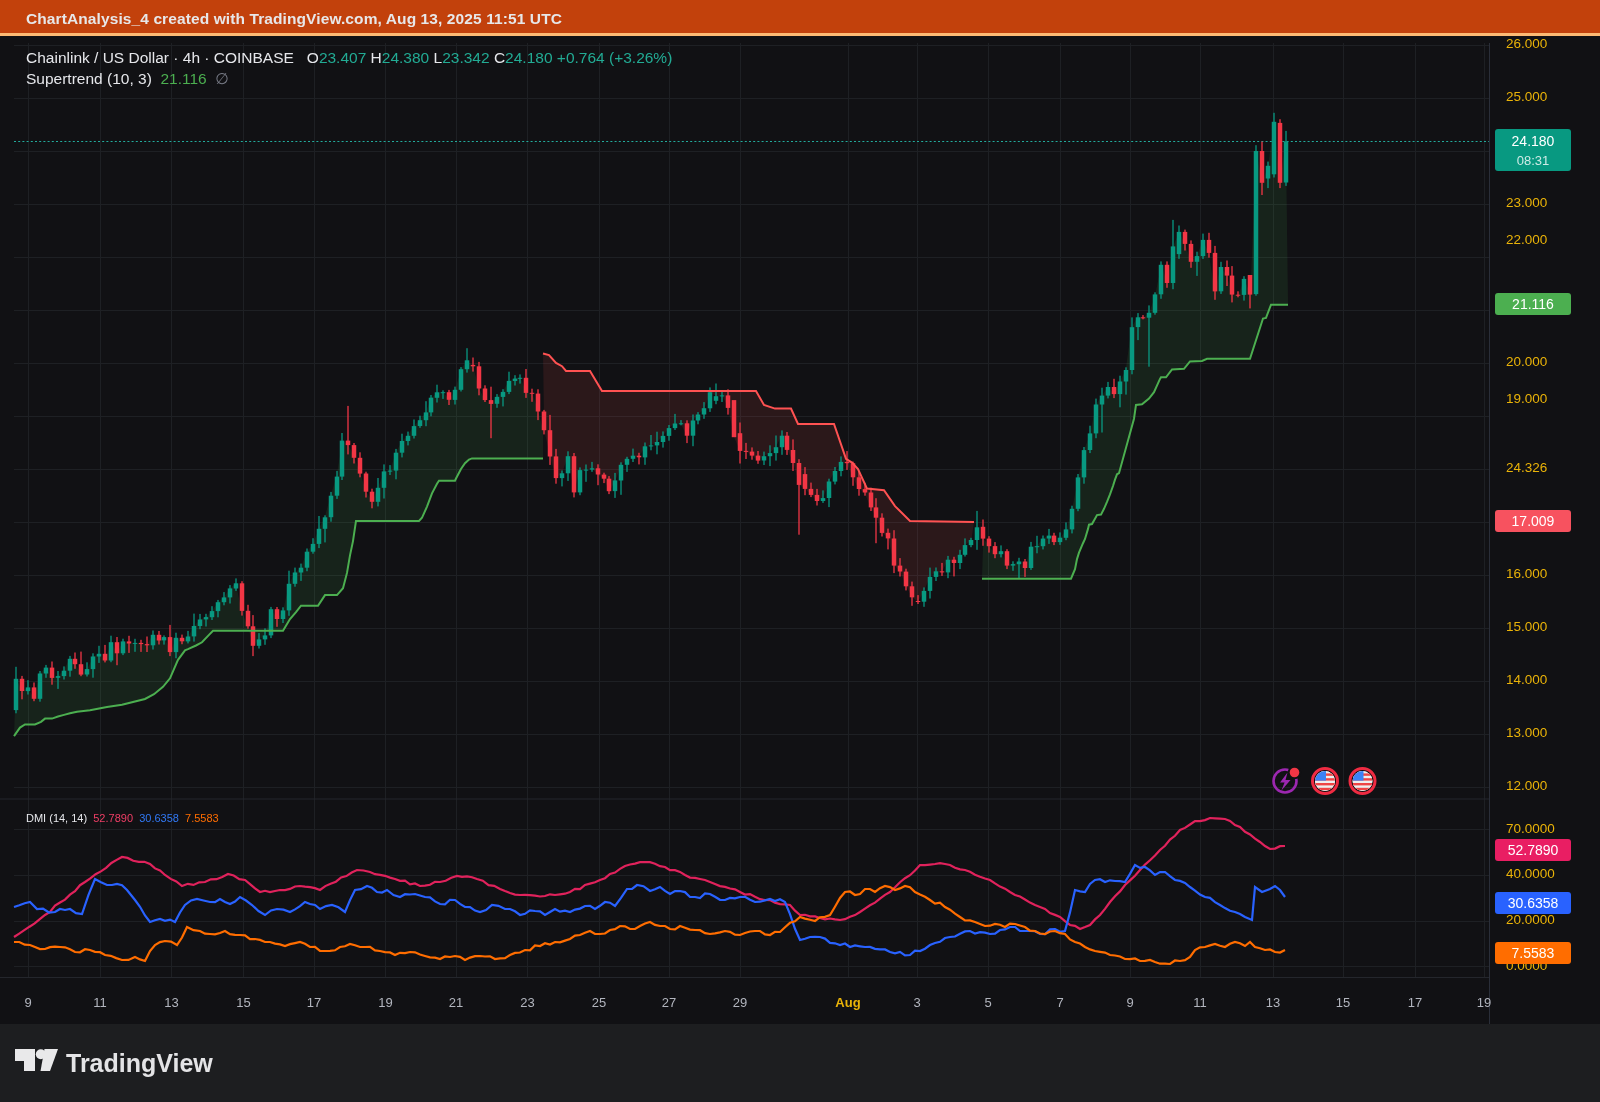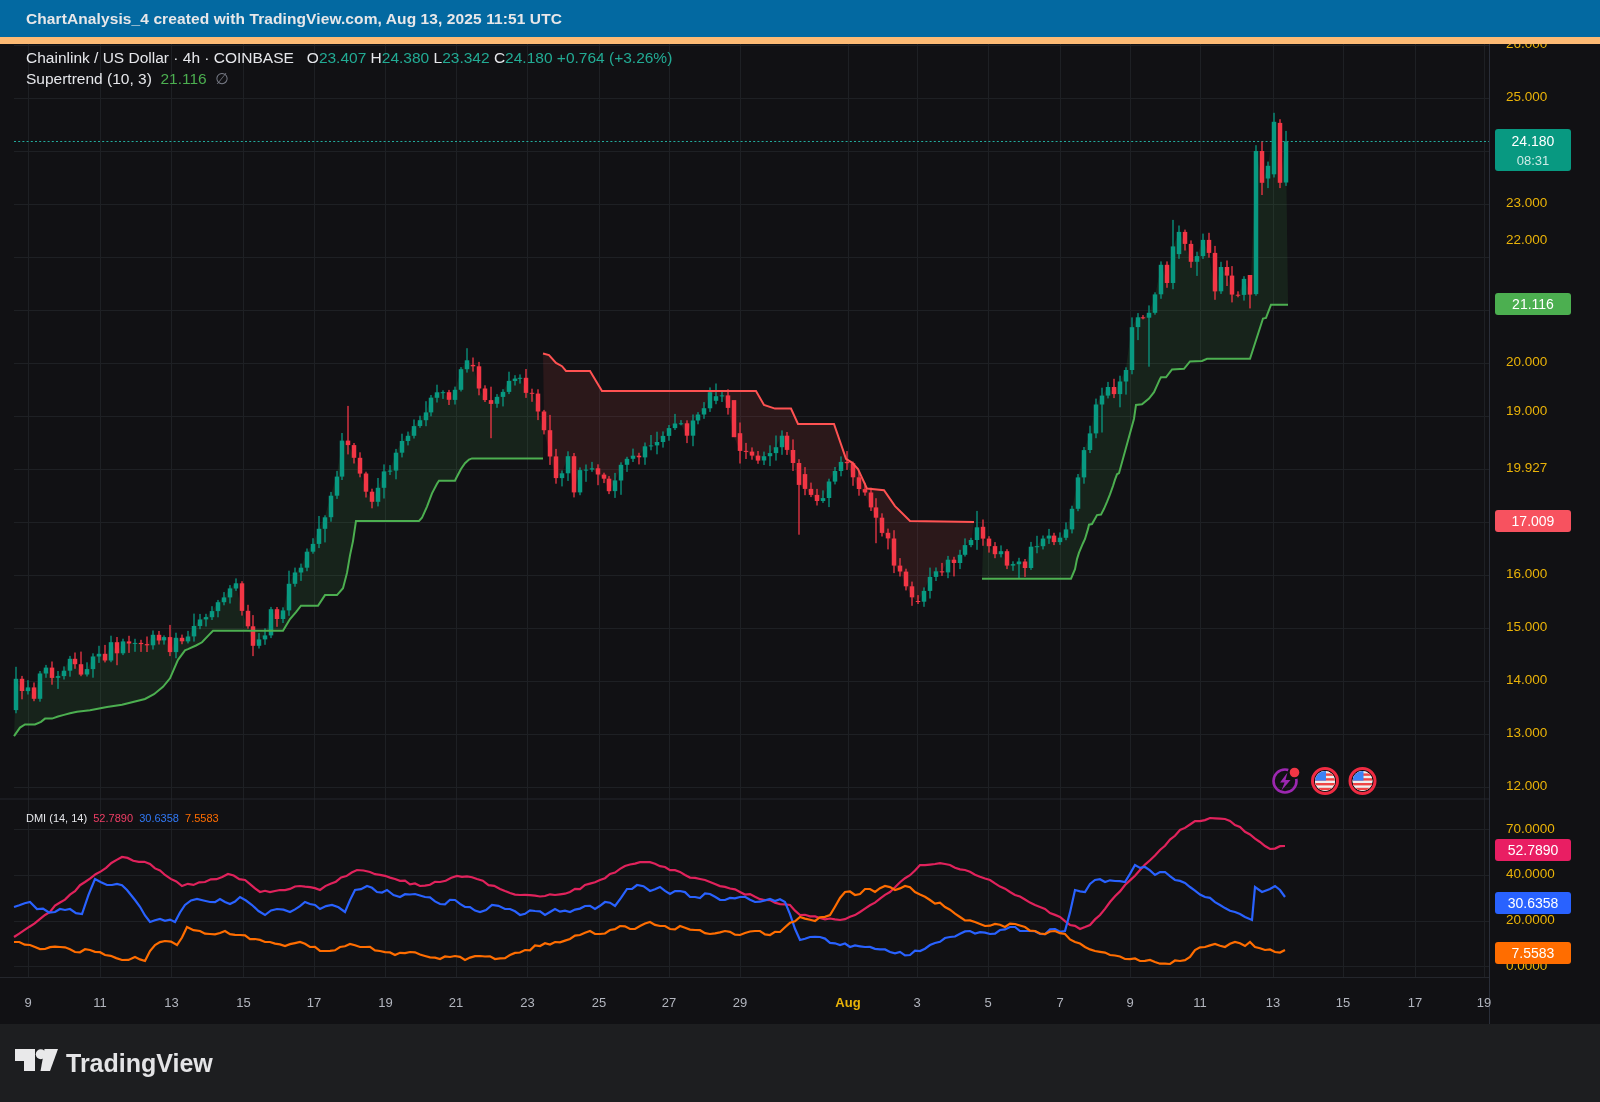--- a/index.html
+++ b/index.html
@@ -1,15 +1,15 @@
 <!DOCTYPE html>
 <html><head><meta charset="utf-8"><style>
 *{margin:0;padding:0;box-sizing:border-box}
 body{width:1600px;height:1102px;background:#111114;font-family:"Liberation Sans",sans-serif;overflow:hidden;position:relative}
-.top{position:absolute;left:0;top:0;width:1600px;height:44px;background:#0369a1;border-bottom:7px solid #fdba74}
+.top{position:absolute;left:0;top:0;width:1600px;height:36px;background:#c2410c;border-bottom:3px solid #fdba74}
 .top .t{position:absolute;left:26px;top:10px;font-size:15.5px;font-weight:bold;color:#e7e7e9;letter-spacing:0.1px}
 .bot{position:absolute;left:0;top:1024px;width:1600px;height:78px;background:#1d1e20}
 .axr{position:absolute;left:1489px;top:43px;width:110px;height:981px;border-left:1px solid #2a2e39;background:#111114}
 .axl{position:absolute;left:1506px;font-size:13.5px;color:#eab308}
 .tl{position:absolute;top:995px;width:40px;text-align:center;font-size:13px;color:#b2b5be}
 .tl.b{color:#eab308;font-weight:bold}
 .leg1{position:absolute;left:26px;top:49px;font-size:15.5px;color:#e6e7eb}
 .leg1 .v{color:#22ab94}
 .leg2{position:absolute;left:26px;top:70px;font-size:15.5px;color:#e6e7eb}
 .leg2 .g{color:#4caf50} .leg2 .m{color:#787b86}
@@ -533,22 +533,22 @@
     <polyline points="14.0,942.0 19.3,942.0 24.7,944.7 30.0,945.0 35.0,947.1 40.0,949.1 45.0,949.0 50.0,947.1 55.0,946.6 60.0,947.0 65.0,947.3 70.0,949.2 75.0,952.0 80.0,952.3 85.0,949.2 90.0,950.0 95.0,951.8 100.0,952.2 105.0,955.0 110.7,955.8 116.3,958.1 122.0,960.0 128.5,959.9 135.0,957.0 140.0,959.4 145.0,961.0 150.0,951.1 155.0,945.0 160.0,942.1 165.0,941.0 171.0,941.6 177.0,945.0 182.0,937.5 187.0,927.0 193.5,930.2 200.0,931.0 205.0,933.7 210.0,934.0 215.0,934.3 220.0,933.0 225.0,931.0 230.0,934.1 235.0,934.8 240.0,935.0 245.0,935.4 250.0,939.1 255.0,939.0 260.0,939.9 265.0,942.0 270.0,942.0 275.0,943.6 280.0,944.4 285.0,946.0 290.0,944.1 295.0,943.1 300.0,942.0 305.0,943.8 310.0,947.0 315.0,946.8 320.0,950.9 325.0,951.0 330.0,950.9 335.0,950.3 340.0,947.0 345.0,946.3 350.0,944.0 355.0,945.2 360.0,947.0 365.0,947.0 370.0,946.9 375.0,950.4 380.0,951.0 385.0,952.1 390.0,952.4 395.0,955.0 400.0,952.8 405.0,953.1 410.0,952.0 415.0,952.3 420.0,954.5 425.0,956.0 430.0,957.4 435.0,957.6 440.0,959.0 445.0,956.5 450.0,957.0 455.0,956.0 460.0,956.9 465.0,960.0 470.0,957.6 475.0,956.1 480.0,956.0 485.0,956.5 490.0,956.3 495.0,959.0 500.0,958.3 505.0,958.1 510.0,955.0 515.0,952.9 520.0,952.5 525.0,950.0 530.0,950.4 535.0,945.5 540.0,946.0 545.0,943.2 550.0,944.6 555.0,942.0 560.0,942.4 565.0,940.6 570.0,939.0 575.0,935.6 580.0,935.0 585.0,932.7 590.0,931.0 595.0,934.0 600.0,934.0 605.0,933.5 610.0,930.0 615.0,929.2 620.0,926.0 625.0,926.3 630.0,929.0 635.0,928.9 640.0,926.0 645.0,923.5 650.0,922.0 655.0,924.9 660.0,926.0 665.0,926.0 670.0,929.0 675.0,929.4 680.0,926.0 685.0,927.7 690.0,929.6 695.0,930.0 700.0,930.2 705.0,933.1 710.0,934.0 715.0,933.3 720.0,932.4 725.0,931.0 730.0,931.8 735.0,934.6 740.0,935.0 745.0,933.0 750.0,931.5 755.0,931.0 760.0,931.0 765.0,934.4 770.0,935.0 775.0,931.9 780.0,932.0 785.0,927.2 790.0,922.8 795.0,921.3 800.0,917.0 805.0,918.6 810.0,919.8 815.0,921.0 820.0,917.2 825.0,916.8 830.0,915.0 835.0,906.7 840.0,898.0 845.0,892.0 850.0,891.5 855.0,895.0 860.0,894.0 865.0,889.0 870.0,889.0 875.0,892.0 880.0,888.2 885.0,886.0 890.0,887.1 895.0,890.0 900.0,888.4 905.0,886.0 910.0,887.3 915.0,892.0 920.0,894.5 925.0,896.8 930.0,900.0 935.0,903.7 940.0,902.7 945.0,907.0 950.0,909.7 955.0,913.7 960.0,917.0 965.0,920.5 970.0,920.4 975.0,922.0 980.0,923.9 985.0,926.0 990.0,925.7 995.0,924.0 1000.0,924.7 1005.0,927.0 1010.0,923.6 1015.0,924.0 1020.0,925.5 1025.0,927.0 1030.0,930.6 1035.0,931.0 1040.0,933.5 1045.0,934.0 1050.0,931.5 1055.0,931.0 1060.0,933.2 1065.0,934.0 1070.0,939.4 1075.0,942.0 1080.0,943.5 1085.0,947.0 1090.0,949.4 1095.0,951.0 1100.0,951.8 1105.0,952.6 1110.0,955.0 1115.0,955.5 1120.0,956.5 1125.0,959.0 1130.0,959.1 1135.0,958.5 1140.0,961.0 1145.0,960.9 1150.0,960.0 1155.0,962.0 1160.0,963.7 1165.0,963.7 1170.0,964.0 1175.0,960.5 1180.0,961.0 1185.0,960.1 1190.0,957.0 1195.0,950.0 1200.0,947.3 1205.0,947.0 1210.0,945.4 1215.0,944.0 1220.0,945.7 1225.0,947.0 1230.0,943.8 1235.0,942.0 1240.0,943.2 1245.0,946.0 1250.0,942.0 1255.0,947.0 1260.0,948.2 1265.0,950.0 1270.0,949.5 1275.0,952.0 1280.0,952.5 1285.0,950.0" fill="none" stroke="#ff6d00" stroke-width="2.2"></polyline>
 </svg>
 <div class="axr"></div>
 <div class="axl" style="top:36px">26.000</div>
 <div class="axl" style="top:89px">25.000</div>
 <div class="axl" style="top:142px">24.000</div>
 <div class="axl" style="top:195px">23.000</div>
 <div class="axl" style="top:232px">22.000</div>
 <div class="axl" style="top:301px">21.000</div>
 <div class="axl" style="top:354px">20.000</div>
-<div class="axl" style="top:403px">19.000</div>
-<div class="axl" style="top:460px">19.927</div>
+<div class="axl" style="top:391px">19.000</div>
+<div class="axl" style="top:460px">24.326</div>
 <div class="axl" style="top:513px">17.000</div>
 <div class="axl" style="top:566px">16.000</div>
 <div class="axl" style="top:619px">15.000</div>
 <div class="axl" style="top:672px">14.000</div>
 <div class="axl" style="top:725px">13.000</div>
 <div class="axl" style="top:778px">12.000</div>
 <div class="axl" style="top:821px">70.0000</div>
 <div class="axl" style="top:866px">40.0000</div>
 <div class="axl" style="top:912px">20.0000</div>
 <div class="axl" style="top:958px">0.0000</div>

